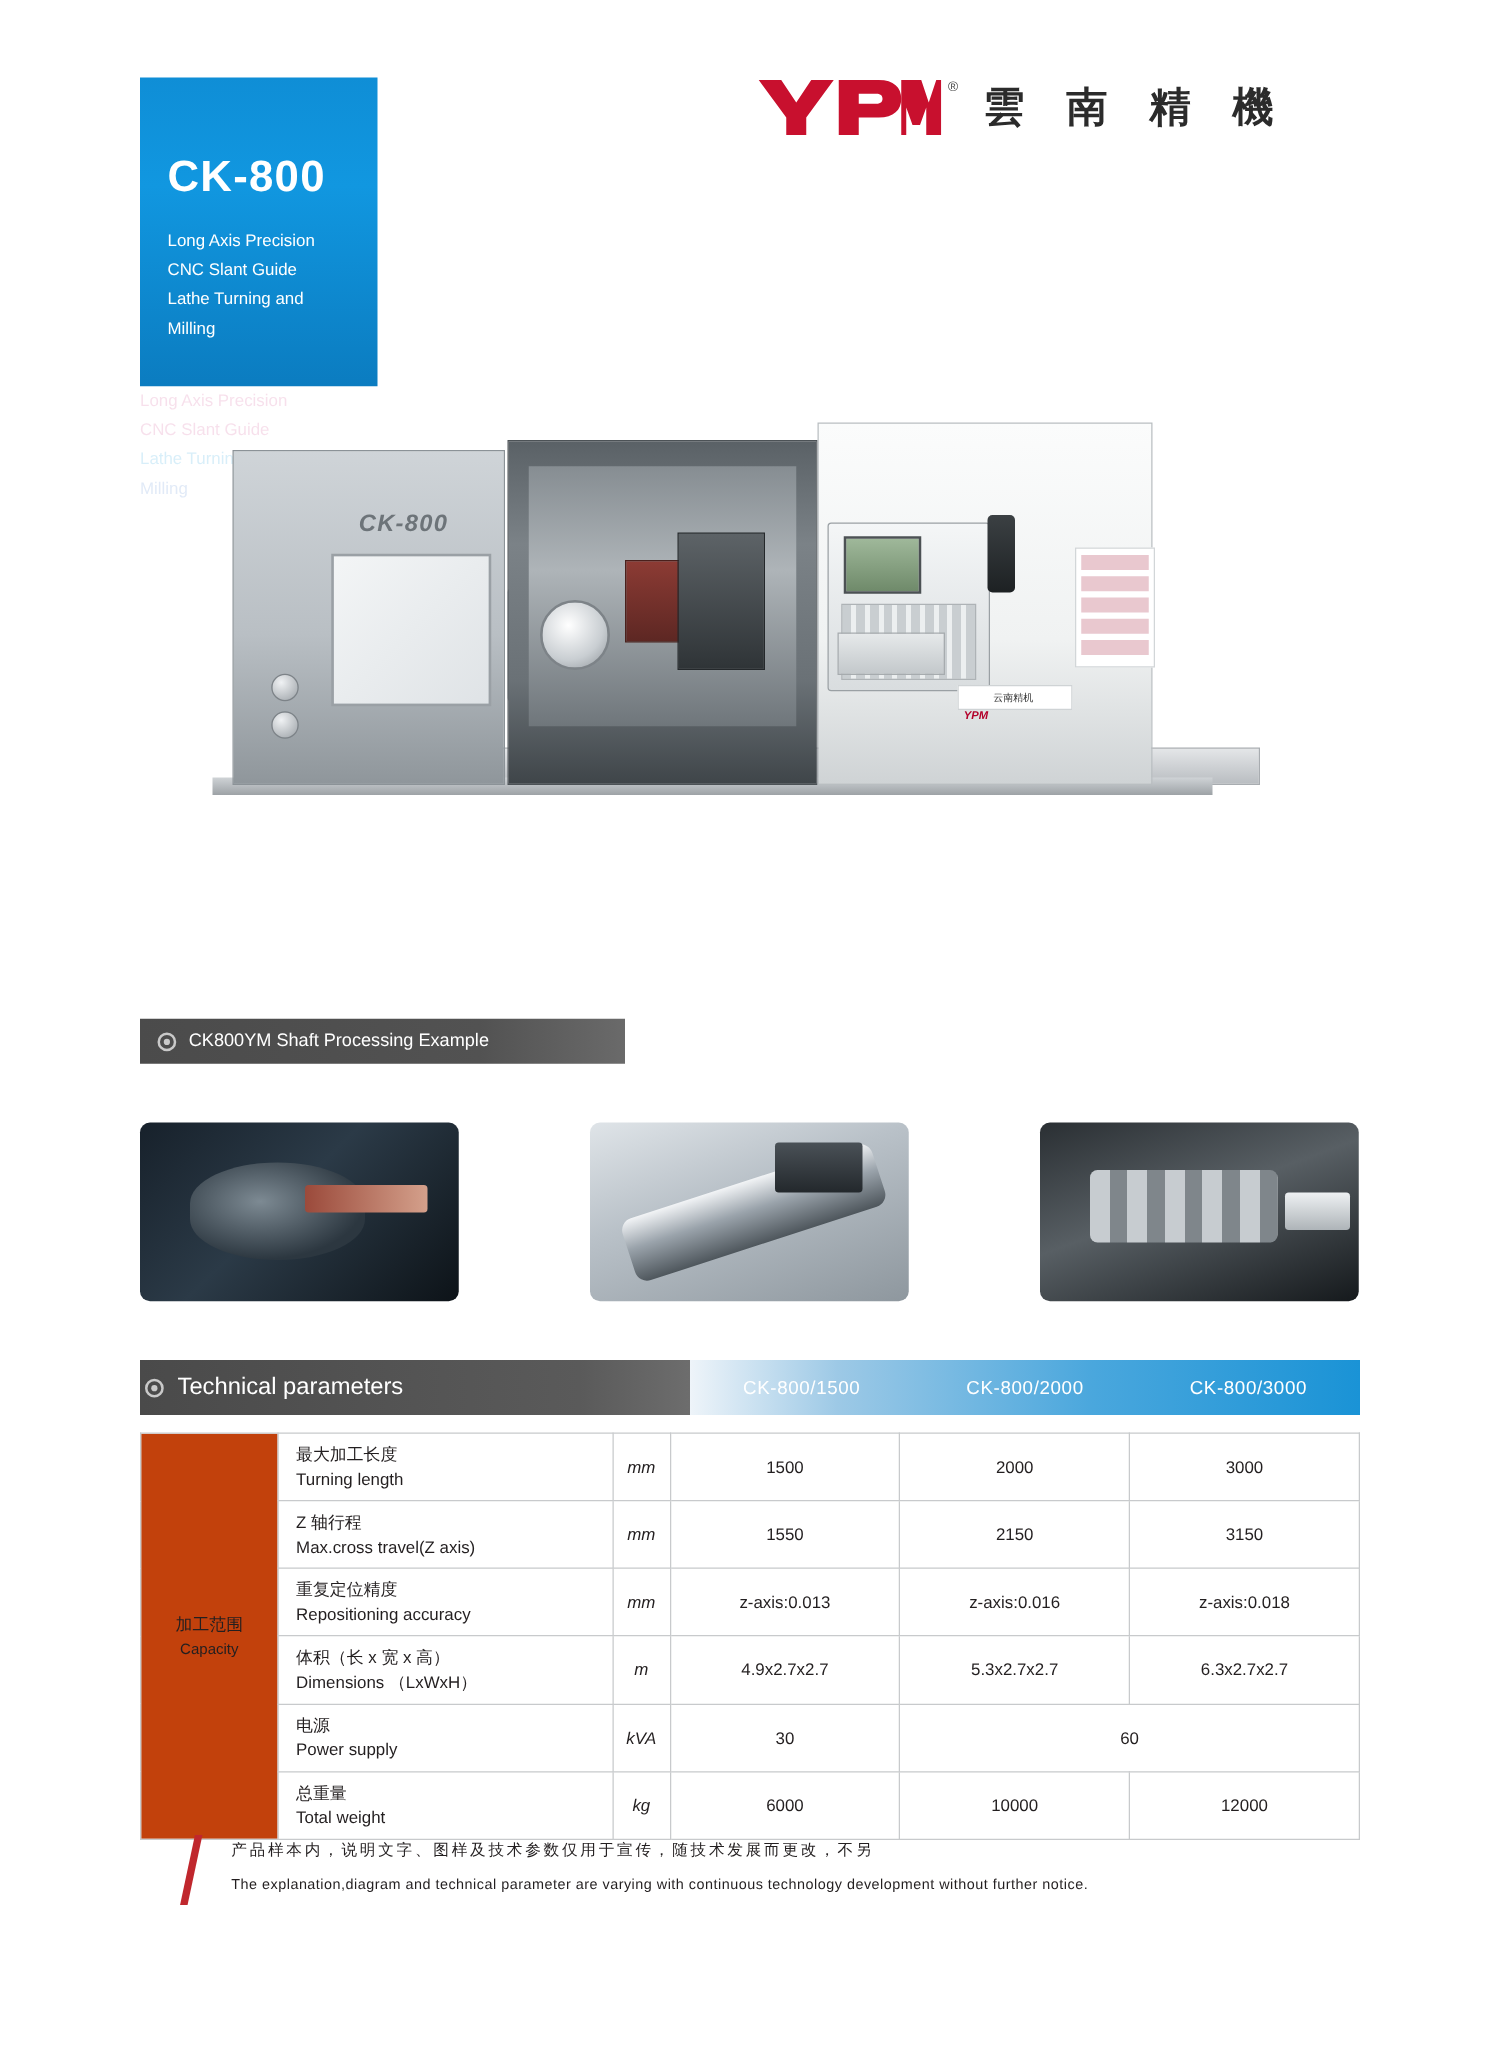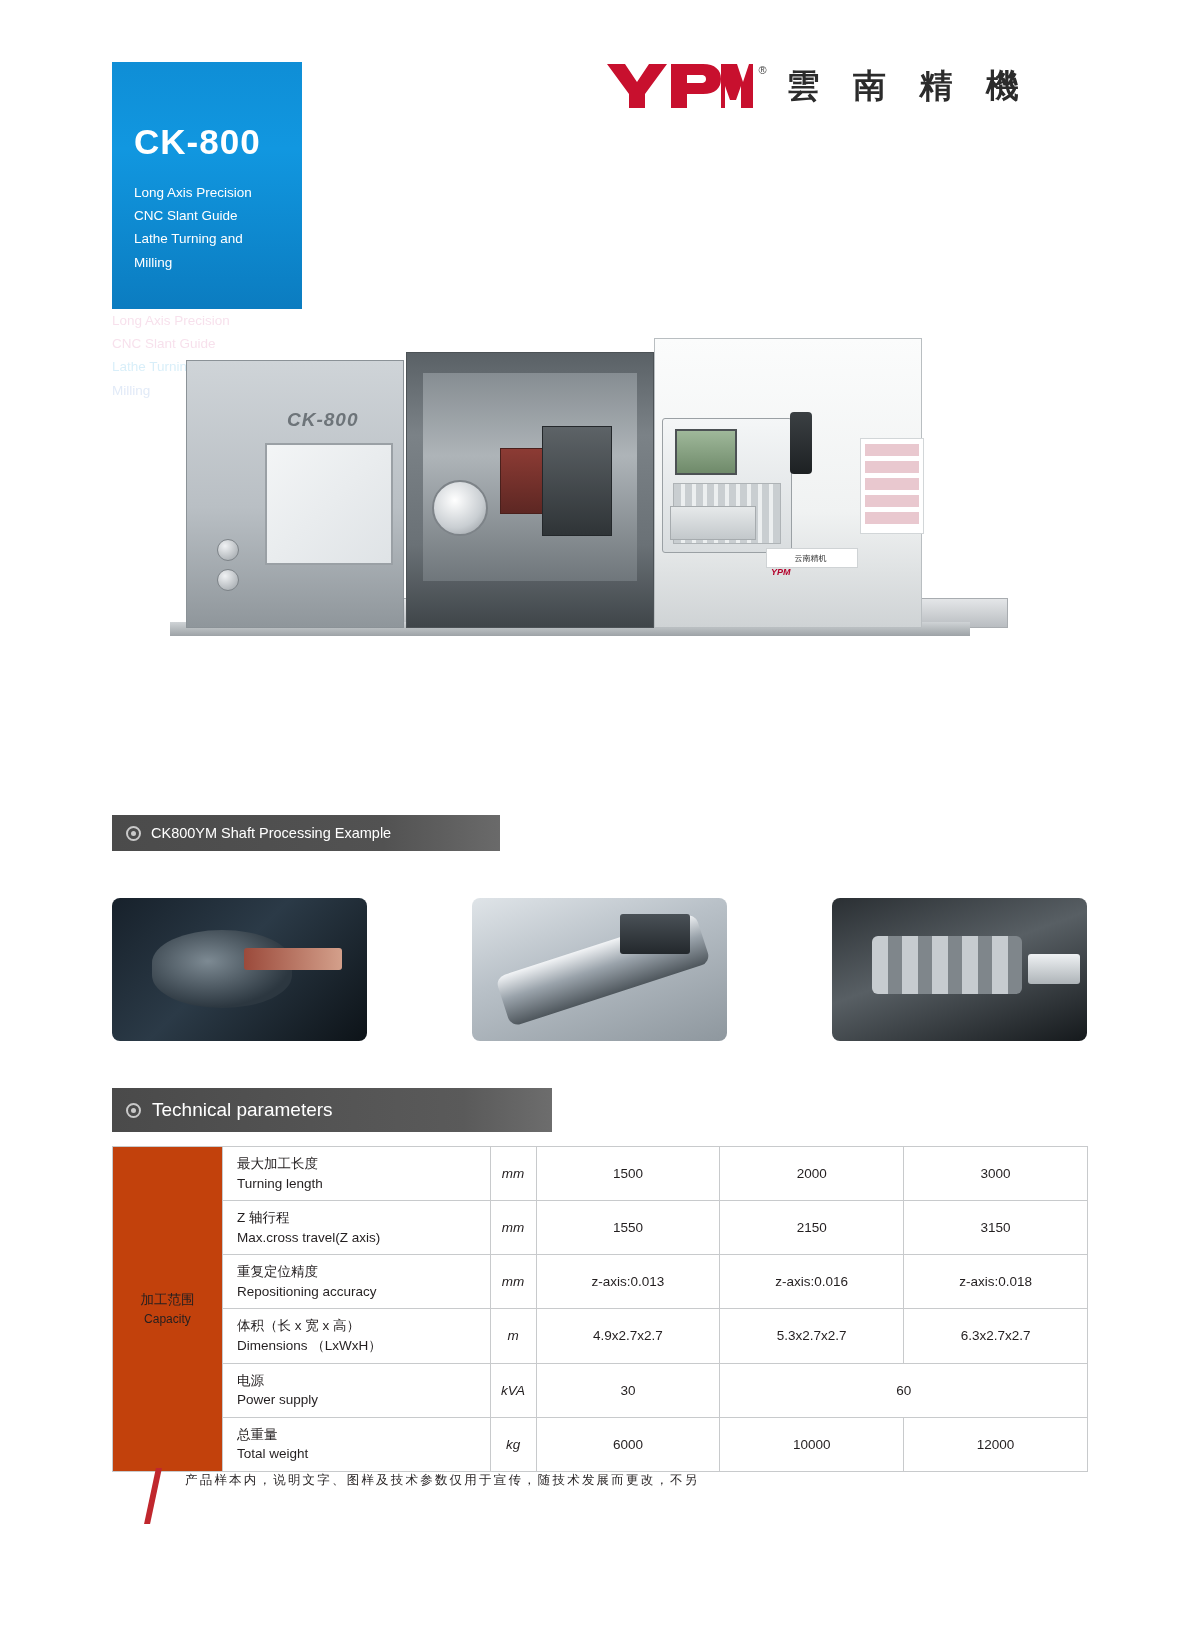--- a/index.html
+++ b/index.html
@@ -155,21 +155,21 @@
   .ph3::before { content:""; position:absolute; left:40px; top:38px; width:150px; height:58px;
     background: repeating-linear-gradient(90deg,#c7ccd0 0 16px,#7f868b 16px 30px); border-radius:6px; }
   .ph3::after { content:""; position:absolute; left:196px; top:56px; width:52px; height:30px;
     background: linear-gradient(180deg,#eef1f3,#aeb4b8); border-radius:3px; }
 
   
   .tp-header { position:absolute; left:112px; top:1088px; width:976px; height:44px; display:flex; }
   .tp-left {
     flex: 0 0 440px;
     background: linear-gradient(90deg,#4a4a4a 0%, #5a5a5a 80%, #6d6d6d 100%);
-    display:flex; align-items:center; gap:11px; padding-left:14px; color:#fff;
+    display:flex; align-items:center; gap:11px; padding-left:4px; color:#fff;
   }
   .tp-left .lbl { font-size:19px; }
   .tp-right { flex:1; display:flex;
     background: linear-gradient(90deg,#eef4f9 0%, #9dc9e6 22%, #4aa7dd 60%, #1a93d6 100%); }
   .tp-col { flex:1; display:flex; align-items:center; justify-content:center;
     color:#fff; font-size:15px; letter-spacing:.5px; }
 
   
   .tp-table { position:absolute; left:112px; top:1146px; width:976px; border-collapse:collapse; }
   .tp-table td {
@@ -279,20 +279,25 @@
     <div class="ph ph1"></div>
     <div class="ph ph2"></div>
     <div class="ph ph3"></div>
   </div>
 
   <div class="tp-header">
     <div class="tp-left">
       <span class="sb-icon"></span>
       <span class="lbl">Technical parameters</span>
     </div>
+    <div class="tp-right">
+      <div class="tp-col">CK-800/1500</div>
+      <div class="tp-col">CK-800/2000</div>
+      <div class="tp-col">CK-800/3000</div>
+    </div>
   </div>
 
   <table class="tp-table">
     <tbody>
         <tr>
       <td class="cap" rowspan="6">
         <div class="cn">加工范围</div>
         <div class="en" style="font-size:12px">Capacity</div>
       </td>
       <td class="name">
@@ -353,16 +358,17 @@
       <td class="val">10000</td>
       <td class="val">12000</td>
     </tr>
   </tbody>
     </table>
 
   <div class="footer">
     <div class="bar"></div>
     <div class="txt">
       <div class="cnline">产品样本内，说明文字、图样及技术参数仅用于宣传，随技术发展而更改，不另</div>
+      <div class="enline">The explanation,diagram and technical parameter are varying with continuous technology development without further notice.</div>
     </div>
   </div>
 
 </div>
 
 </body></html>

